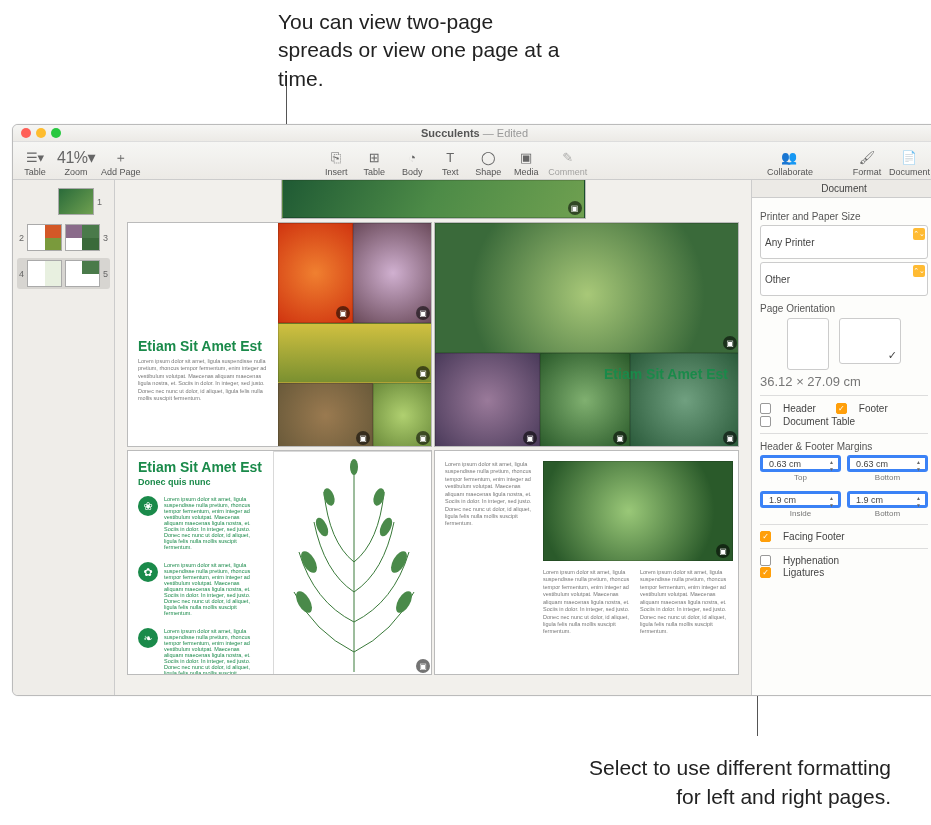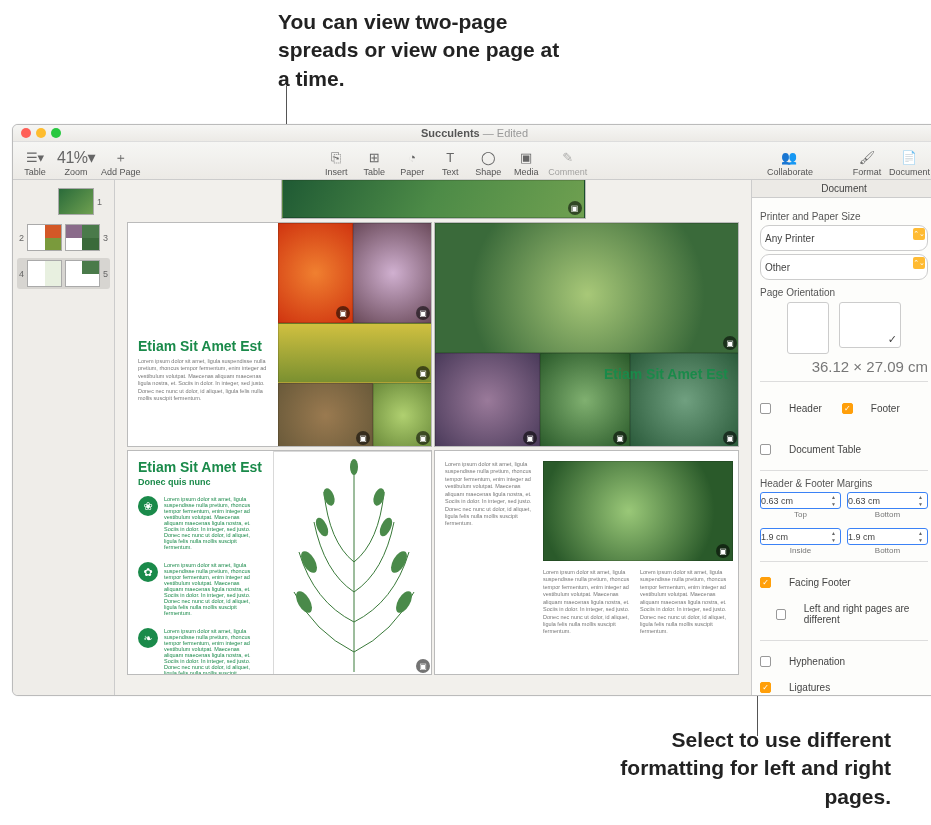--- a/index.html
+++ b/index.html
@@ -1,17 +1,17 @@
 <!DOCTYPE html>
 <html><head>
 <meta charset="utf-8">
 <style>
 * { margin:0; padding:0; box-sizing:border-box; font-family:-apple-system,"Helvetica Neue",Arial,sans-serif; }
 body { background:#fff; width:931px; height:825px; position:relative; font-size:11px; color:#333; }
-.annot { position:absolute; font-size:21px; color:#222; line-height:1.35;font-weight:bold; }
+.annot { position:absolute; font-size:21px; color:#222; line-height:1.35; }
 .annot-top { top:8px; left:278px; width:290px; text-align:left; }
 .annot-bottom { bottom:14px; right:40px; width:305px; text-align:right; }
 .callout-line { position:absolute; background:#555; }
 
 .window { position:absolute; top:124px; left:12px; width:925px; height:572px; border:1px solid #bbb; border-radius:6px; background:#fdfdfb; box-shadow:0 0 1px rgba(0,0,0,0.2); overflow:hidden; display:flex; flex-direction:column; }
 .titlebar { height:17px; background:linear-gradient(#f6f6f4,#eceae6); display:flex; align-items:center; justify-content:center; position:relative; font-size:11px; color:#555; border-bottom:1px solid #ddd; }
 .traffic { position:absolute; left:8px; top:3px; display:flex; gap:5px; }
 .tl { width:10px; height:10px; border-radius:50%; }
 .tl.r{background:#ff5f57}.tl.y{background:#febc2e}.tl.g{background:#28c840}
 .title-edited{color:#999}
@@ -40,32 +40,32 @@
 .imgbox{position:absolute;background:#888;border:1px solid rgba(0,0,0,0.15)}
 .imgbadge{position:absolute;right:2px;bottom:2px;width:14px;height:14px;border-radius:50%;background:rgba(0,0,0,0.55);display:flex;align-items:center;justify-content:center;color:#fff;font-size:8px}
 .h-green{color:#1a8a4a;font-weight:600;font-size:14px;position:absolute}
 .lorem{position:absolute;font-size:5.5px;line-height:1.35;color:#777;overflow:hidden}
 .leaf-icon{width:20px;height:20px;border-radius:50%;background:#1a8a4a;display:flex;align-items:center;justify-content:center;color:#fff;font-size:11px}
 
 .inspector { width:185px; background:#fdfdfb; border-left:1px solid #ccc; display:flex; flex-direction:column; font-size:10px; color:#444; }
 .insp-head{background:#eceae6;border-bottom:1px solid #ccc;text-align:center;padding:3px;font-size:10px}
 .insp-body{padding:6px 8px; overflow-y:auto}
 .insp-label{font-size:10px;color:#555;margin:7px 0 3px;font-weight:500}
-.sel-box{display:flex;align-items:center;border:1px solid #ccc;border-radius:9px;background:#fff;height:26px;padding:0 4px;font-size:10px;position:relative;margin-bottom:3px}
+.sel-box{display:flex;align-items:center;border:1px solid #ccc;border-radius:3px;background:#fff;height:34px;padding:0 4px;font-size:10px;position:relative;margin-bottom:3px}
 .sel-arr{position:absolute;right:2px;top:2px;width:12px;height:12px;border-radius:2px;background:#ffbb33;display:flex;align-items:center;justify-content:center;color:#fff;font-size:7px}
 .orient-row{display:flex;gap:10px;justify-content:center;margin:4px 0}
 .orient-opt{width:55px;height:42px;border:1px solid #ccc;border-radius:3px;background:#fff;position:relative}
 .check-mark{position:absolute;right:3px;bottom:1px;font-size:11px}
-.dims{text-align:right;color:#777;font-size:15px;margin-top:2px}
-.chk-row{display:flex;align-items:center;gap:18px;margin:15px 0;font-size:10px}
+.dims{text-align:left;color:#777;font-size:13px;margin-top:2px}
+.chk-row{display:flex;align-items:center;gap:12px;margin:1px 0;font-size:10px}
 .chk{width:11px;height:11px;border:1px solid #999;border-radius:2px;background:#fff;display:flex;align-items:center;justify-content:center;font-size:8px}
 .chk.on{background:#ff9f0a;border-color:#ff9f0a;color:#fff}
 .two-col{display:flex;gap:6px}
 .two-col>div{flex:1;text-align:center}
-.stepper{display:flex;align-items:center;border:1px solid #3b82f6;border-radius:3px;background:#fff;height:17px;font-size:9px;position:relative;}
+.stepper{display:flex;align-items:center;border:3px solid #3b82f6;border-radius:3px;background:#fff;height:17px;font-size:9px;position:relative;padding-left:6px}
 .step-btns{position:absolute;right:1px;top:1px;width:11px;display:flex;flex-direction:column}
 .step-btns span{height:7px;font-size:5px;line-height:6px;color:#666;text-align:center}
 .sub-lbl{font-size:8px;color:#777;margin-top:1px}
 .hr{border:none;border-top:1px solid #ddd;margin:6px 0}
 .indent{margin-left:16px}
 </style>
 </head>
 <body>
 
 <div class="annot annot-top">You can view two-page spreads or view one page at a time.</div>
@@ -101,21 +101,21 @@
     <div class="tbtn">
         <span class="ic">⎘</span>
         <span>Insert</span>
       </div>
     <div class="tbtn">
         <span class="ic">⊞</span>
         <span>Table</span>
       </div>
     <div class="tbtn">
         <span class="ic">◔</span>
-        <span>Paper</span>
+        <span>Body</span>
       </div>
     <div class="tbtn">
         <span class="ic">T</span>
         <span>Text</span>
       </div>
     <div class="tbtn">
         <span class="ic">◯</span>
         <span>Shape</span>
       </div>
     <div class="tbtn">
@@ -377,24 +377,20 @@
               </div>
               <div class="sub-lbl">Bottom</div>
             </div>
         </div>
 
         <hr class="hr">
         <div class="chk-row">
             <div class="chk on">✓</div>
             <span>Facing Footer</span>
           </div>
-        <div class="chk-row indent">
-            <div class="chk"></div>
-            <span>Left and right pages are different</span>
-          </div>
 
         <hr class="hr">
         <div class="chk-row">
             <div class="chk"></div>
             <span>Hyphenation</span>
           </div>
         <div class="chk-row">
             <div class="chk on">✓</div>
             <span>Ligatures</span>
           </div>

